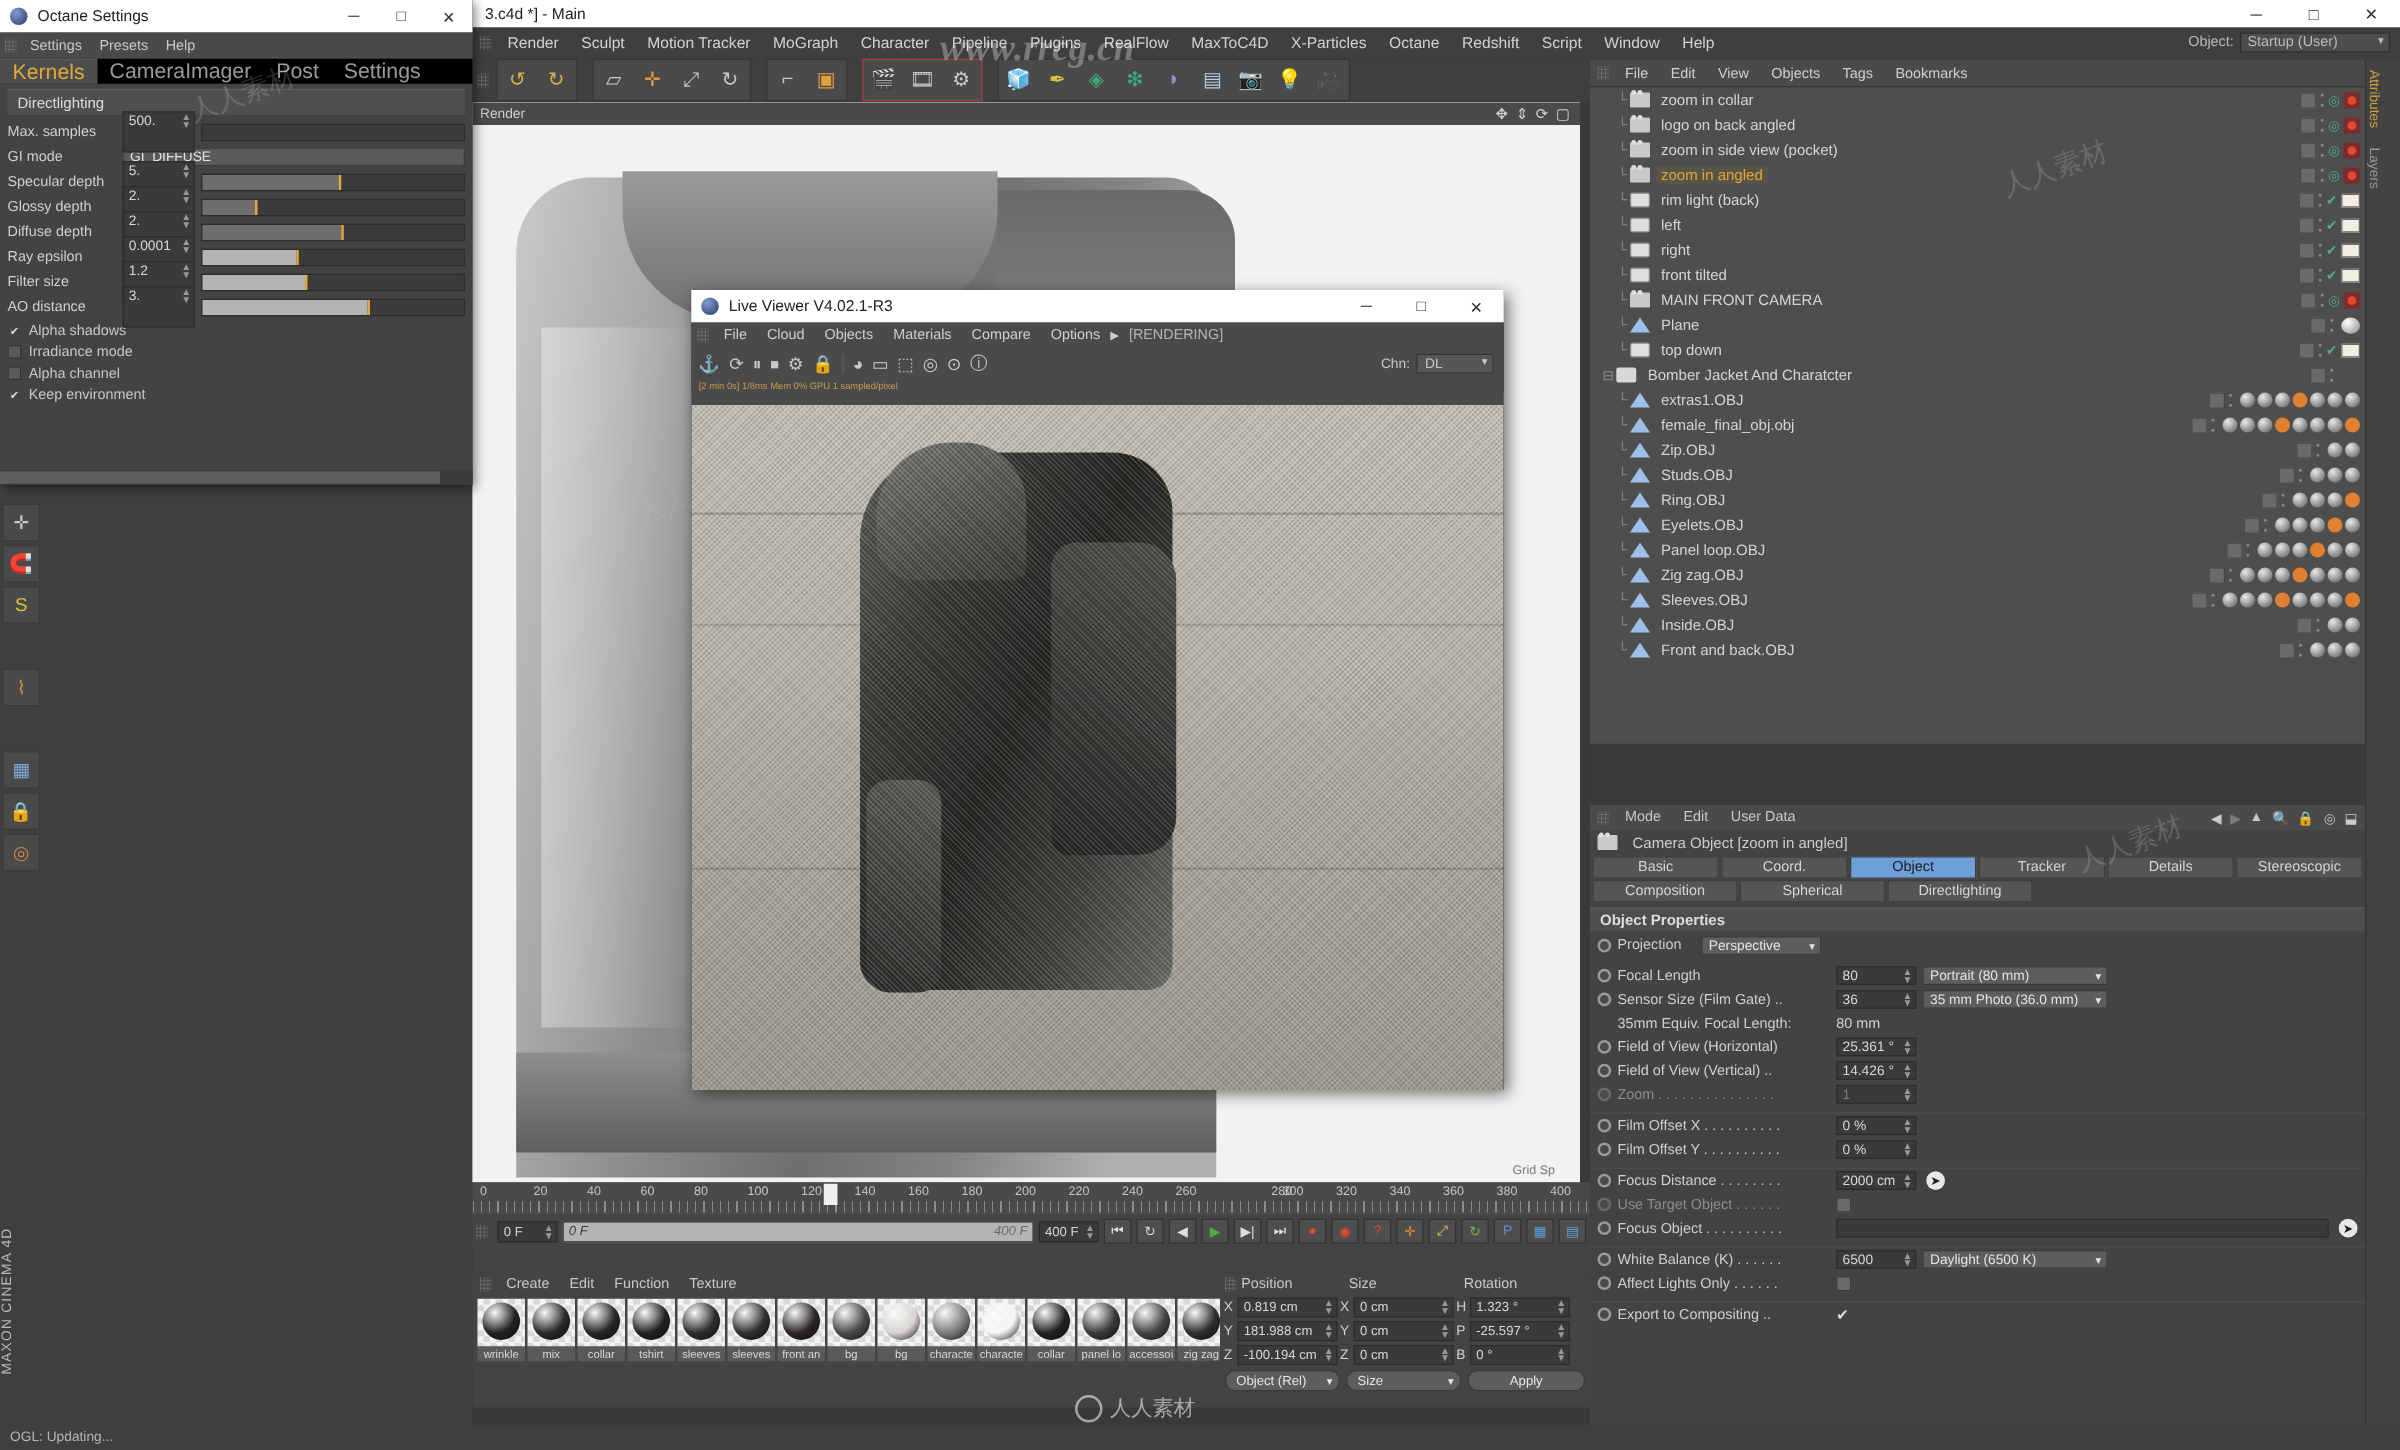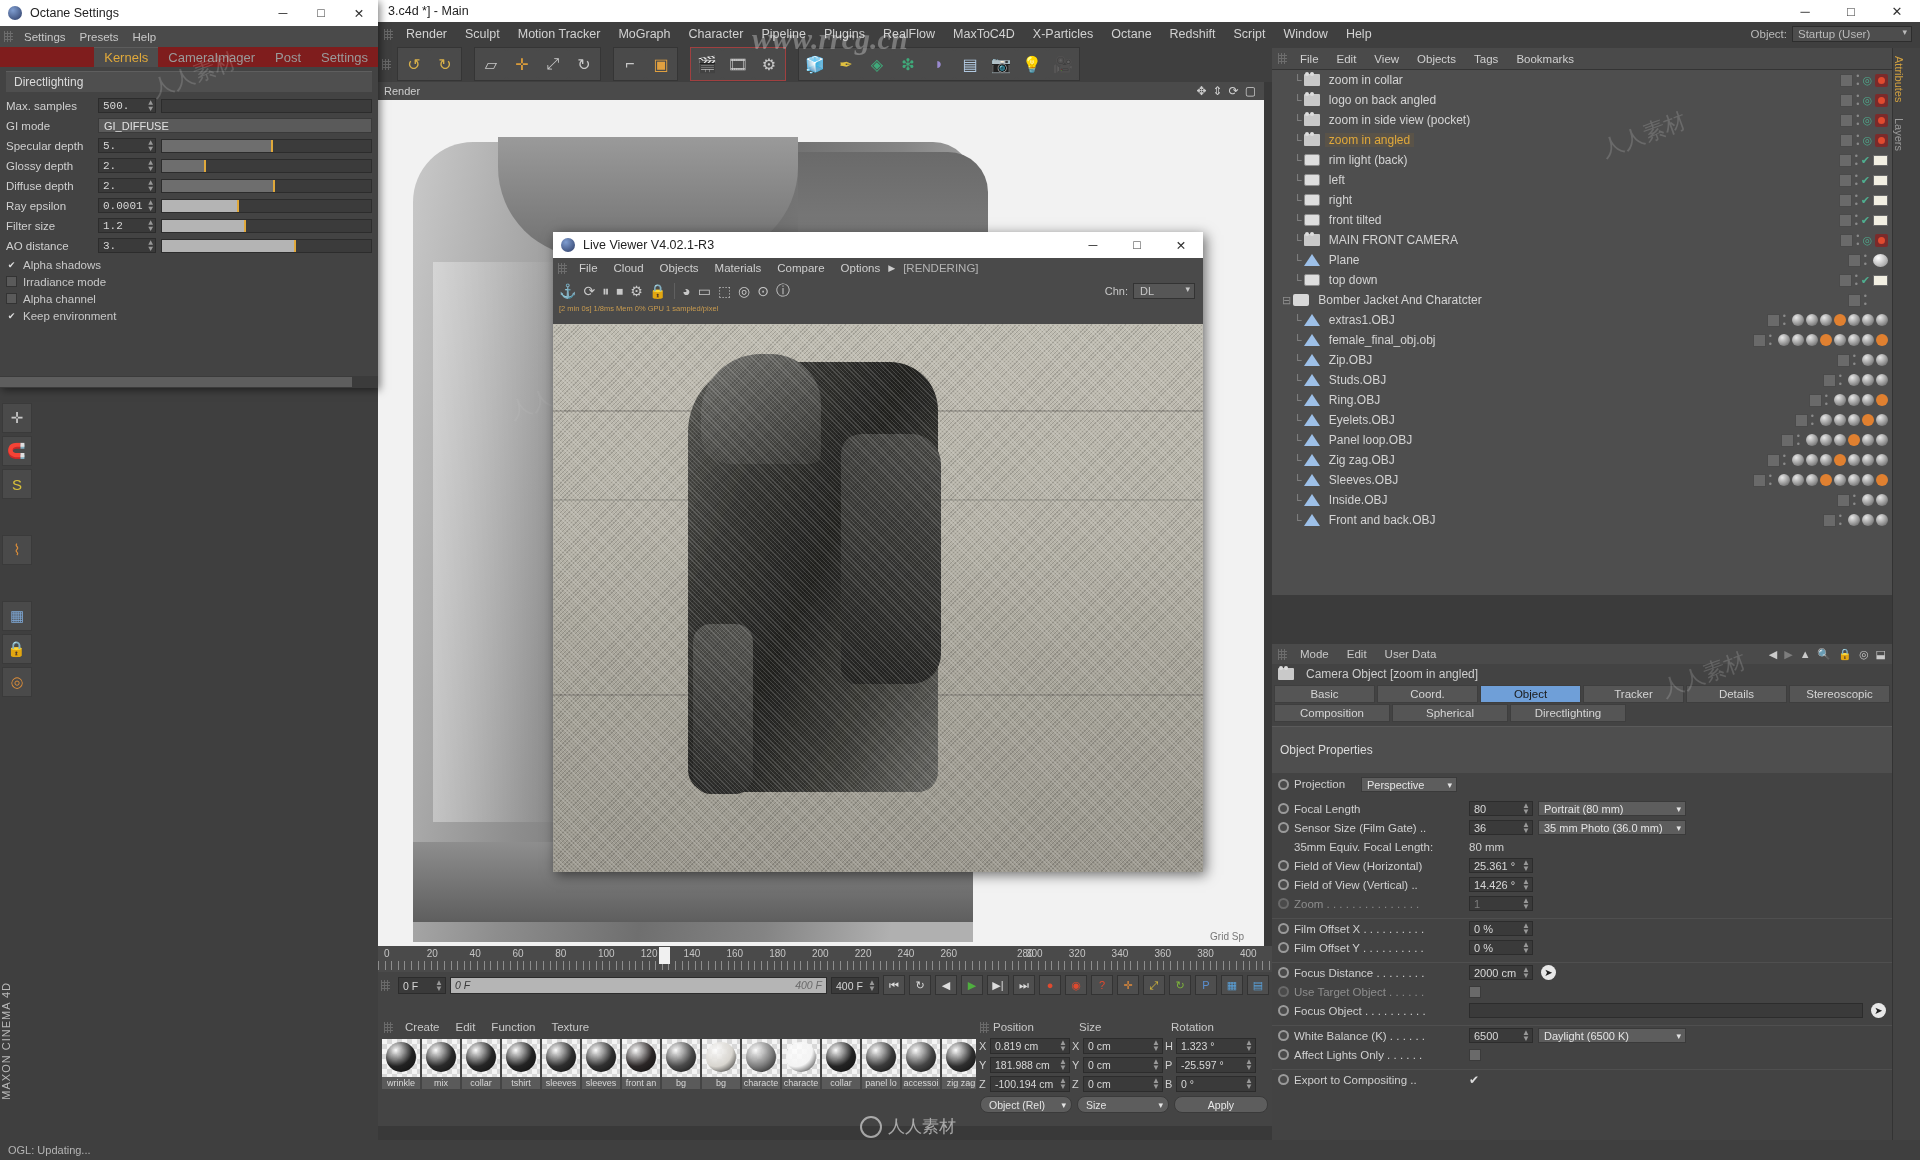--- a/index.html
+++ b/index.html
@@ -42,30 +42,30 @@
   .oct-title { height:26px; background:#fff; display:flex; align-items:center; gap:8px; padding-left:8px; color:#222; font-size:12.5px;}
   .oct-logo { width:14px; height:14px; border-radius:50%; background:radial-gradient(circle at 35% 30%, #7f9dd0, #2b3a63);}
   .oct-win-btns { margin-left:auto; display:flex;}
   .oct-win-btns div { width:38px; height:26px; display:flex; align-items:center; justify-content:center; color:#333;}
   .oct-menubar { height:21px; background:#4a4a4a; display:flex; align-items:center; padding-left:4px; font-size:11.5px;}
   .oct-menubar .mi { padding:1px 7px;}
   .grip { display:inline-block; width:9px; height:11px;
      background-image:repeating-linear-gradient(0deg,#8a8a8a 0 1px,transparent 1px 3px),
                       repeating-linear-gradient(90deg,#8a8a8a 0 1px,transparent 1px 3px);
      background-size:3px 3px; opacity:.55; margin-right:4px;}
-  .oct-tabs { height:20px; background:#7f1d1d; display:flex; align-items:stretch; font-size:13px;justify-content:flex-end;}
+  .oct-tabs { height:20px; background:#000000; display:flex; align-items:stretch; font-size:17px;}
   .oct-tabs .tab { padding:2px 10px; display:flex; align-items:center; color:#9a9a9a; }
   .oct-tabs .tab.active { color:#e0a93b; background:#4d4d4d; border-top:1px solid #5c5c5c;}
   .oct-body { padding:4px 6px 0 6px; }
   .oct-section { background:#4f4f4f; padding:3px 8px; font-size:12px; color:#dcdcdc; margin-bottom:4px;
      border-top:1px solid #5e5e5e;}
   .prm { display:flex; align-items:center; height:19px; margin-bottom:1px;}
   .prm .lbl { width:92px; font-size:11.5px; color:#cfcfcf;}
-  .prm .numbox { width:58px; height:15px; background:#3a3a3a; border:1px solid #2c2c2c; font-size:11px;
-     color:#d8d8d8; padding:0 12px 0 4px; position:relative; line-height:14px;font-family:Liberation Mono, monospace;}
+  .prm .numbox { width:58px; height:33px; background:#3a3a3a; border:1px solid #2c2c2c; font-size:11px;
+     color:#d8d8d8; padding:0 12px 0 4px; position:relative; line-height:14px;}
   .prm .numbox .spin { position:absolute; right:2px; top:1px; font-size:8px; line-height:6px; color:#999;}
   .prm .slider { flex:1; height:14px; margin-left:5px; background:#3b3b3b; border:1px solid #2c2c2c; position:relative;}
   .prm .slider .fill { position:absolute; left:0; top:0; bottom:0; background:#6e6e6e;}
   .prm .slider .knob { position:absolute; top:0; bottom:0; width:2px; background:#e0a93b;}
   .prm .wide { flex:1; height:15px; background:#5a5a5a; border:1px solid #3a3a3a; font-size:11px;
      color:#e2e2e2; padding:0 5px; line-height:14px; margin-left:0;}
   .chk { display:flex; align-items:center; height:17px; font-size:11.5px; gap:6px;}
   .chk .box { width:11px; height:11px; background:#5a5a5a; border:1px solid #333; display:flex;
      align-items:center; justify-content:center; font-size:9px; color:#ddd;}
   .chk .box.on { background:transparent; border-color:transparent; color:#ddd;}
@@ -118,21 +118,21 @@
   .attr-menubar .mi { padding:0 9px;}
   .attr-icons { margin-left:auto; display:flex; gap:7px; padding-right:6px; font-size:11px; color:#cacaca;}
   .attr-obj { height:20px; display:flex; align-items:center; gap:7px; padding-left:6px; font-size:12px; color:#cdcdcd;}
   .attr-tabs { display:flex; flex-wrap:wrap; gap:2px; padding:1px 2px;}
   .attr-tabs .t { flex:1 1 0; min-width:90px; text-align:center; font-size:11.5px; padding:2px 0;
      background:#555; color:#d5d5d5; border:1px solid #3e3e3e;}
   .attr-tabs .t.active { background:#6f9fd8; color:#1a1a1a; }
   .attr-tabs2 { display:flex; gap:2px; padding:0 2px 2px 2px;}
   .attr-tabs2 .t { width:116px; text-align:center; font-size:11.5px; padding:2px 0; background:#555;
      color:#d5d5d5; border:1px solid #3e3e3e;}
-  .attr-sec { background:#4e4e4e; padding:16px 8px; font-size:12px; color:#dcdcdc; border-top:1px solid #5a5a5a; margin-top:2px;}
+  .attr-sec { background:#4e4e4e; padding:2px 8px; font-size:12px; color:#dcdcdc; border-top:1px solid #5a5a5a; margin-top:2px;font-weight:bold;}
   .arow { display:flex; align-items:center; height:19px; padding-left:6px; font-size:11.5px; gap:5px;}
   .radio { width:11px; height:11px; border-radius:50%; border:2px solid #9a9a9a; background:#4a4a4a; flex:0 0 auto;}
   .radio.off { border-color:#6a6a6a;}
   .alabel { width:170px; color:#cfcfcf; white-space:nowrap; overflow:hidden;}
   .alabel.dim { color:#8d8d8d;}
   .afield { width:64px; height:15px; background:#3a3a3a; border:1px solid #2c2c2c; font-size:11px;
      color:#d8d8d8; padding:0 12px 0 4px; position:relative; line-height:14px;}
   .afield .spin { position:absolute; right:2px; top:1px; font-size:8px; line-height:6px; color:#999;}
   .afield.dim { color:#7e7e7e;}
   .adrop { height:15px; background:#5d5d5d; border:1px solid #3a3a3a; font-size:11px; color:#e4e4e4;

